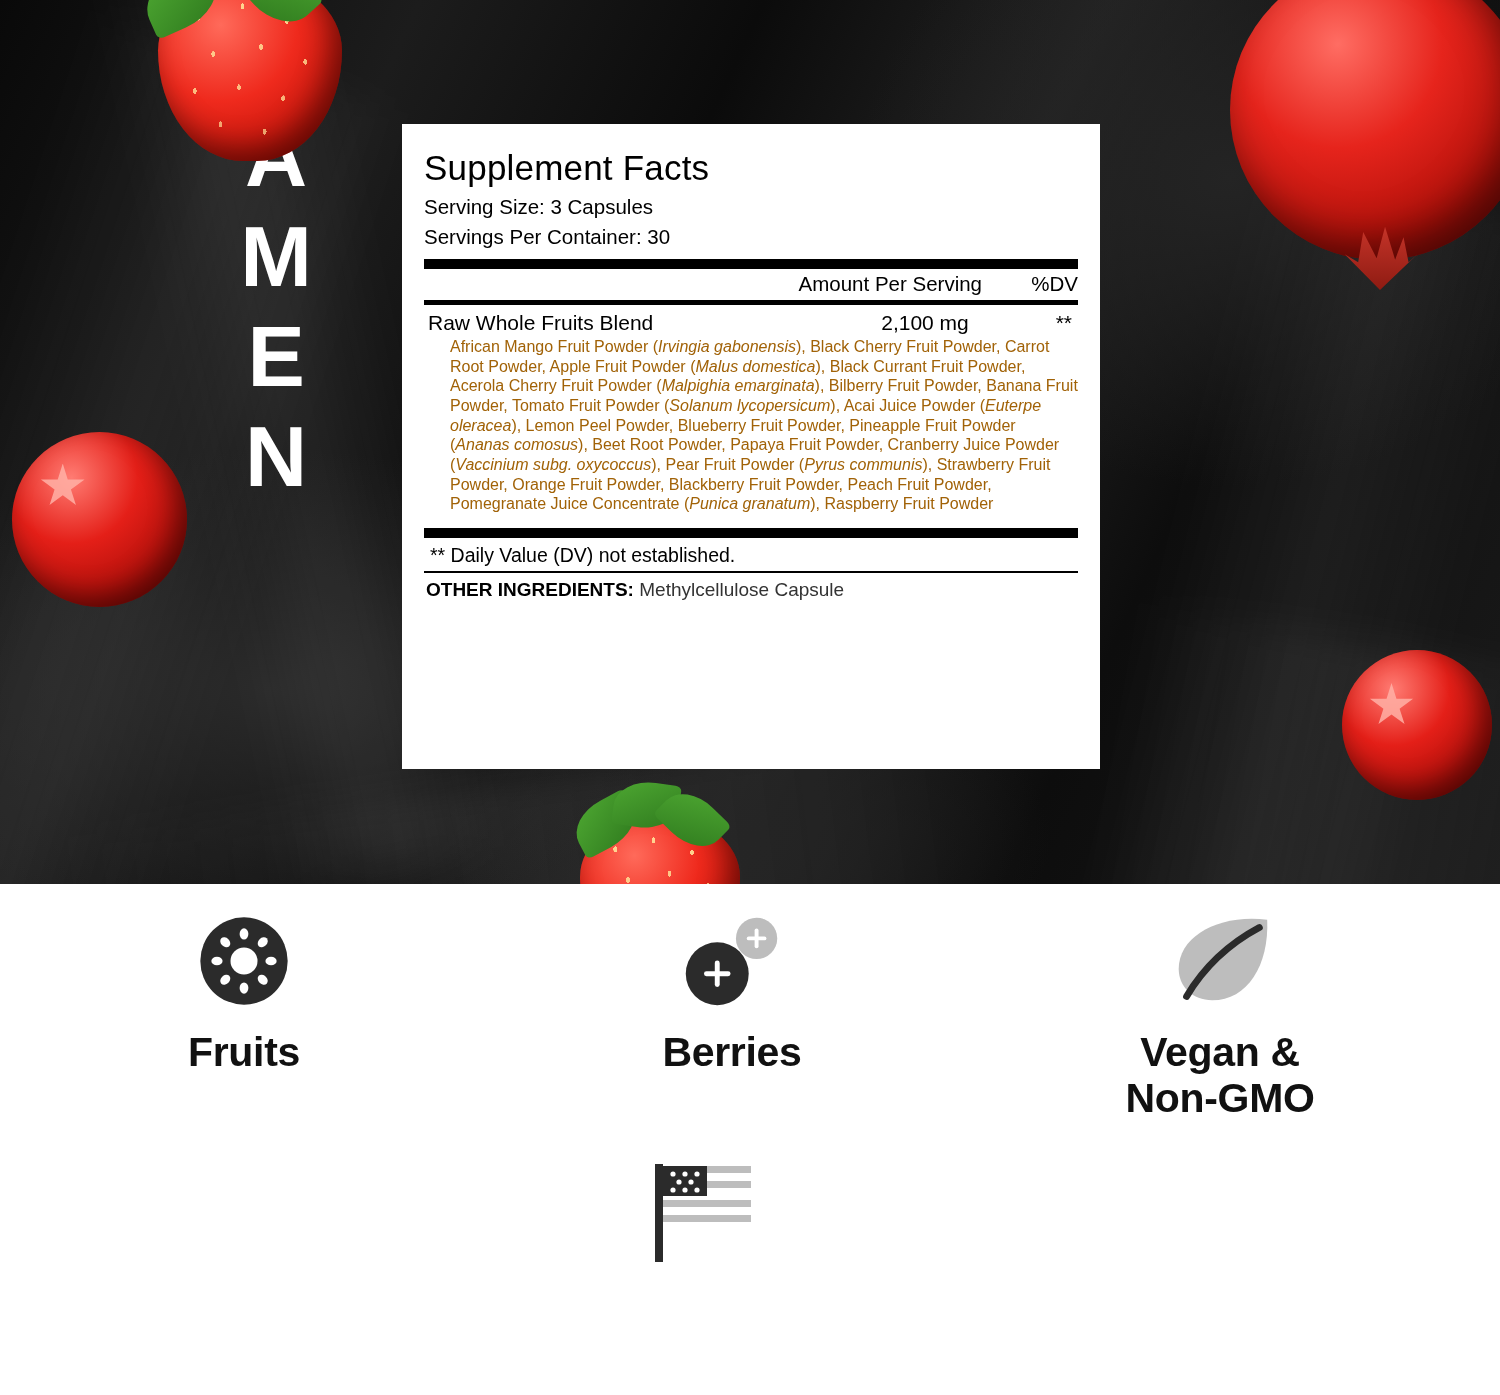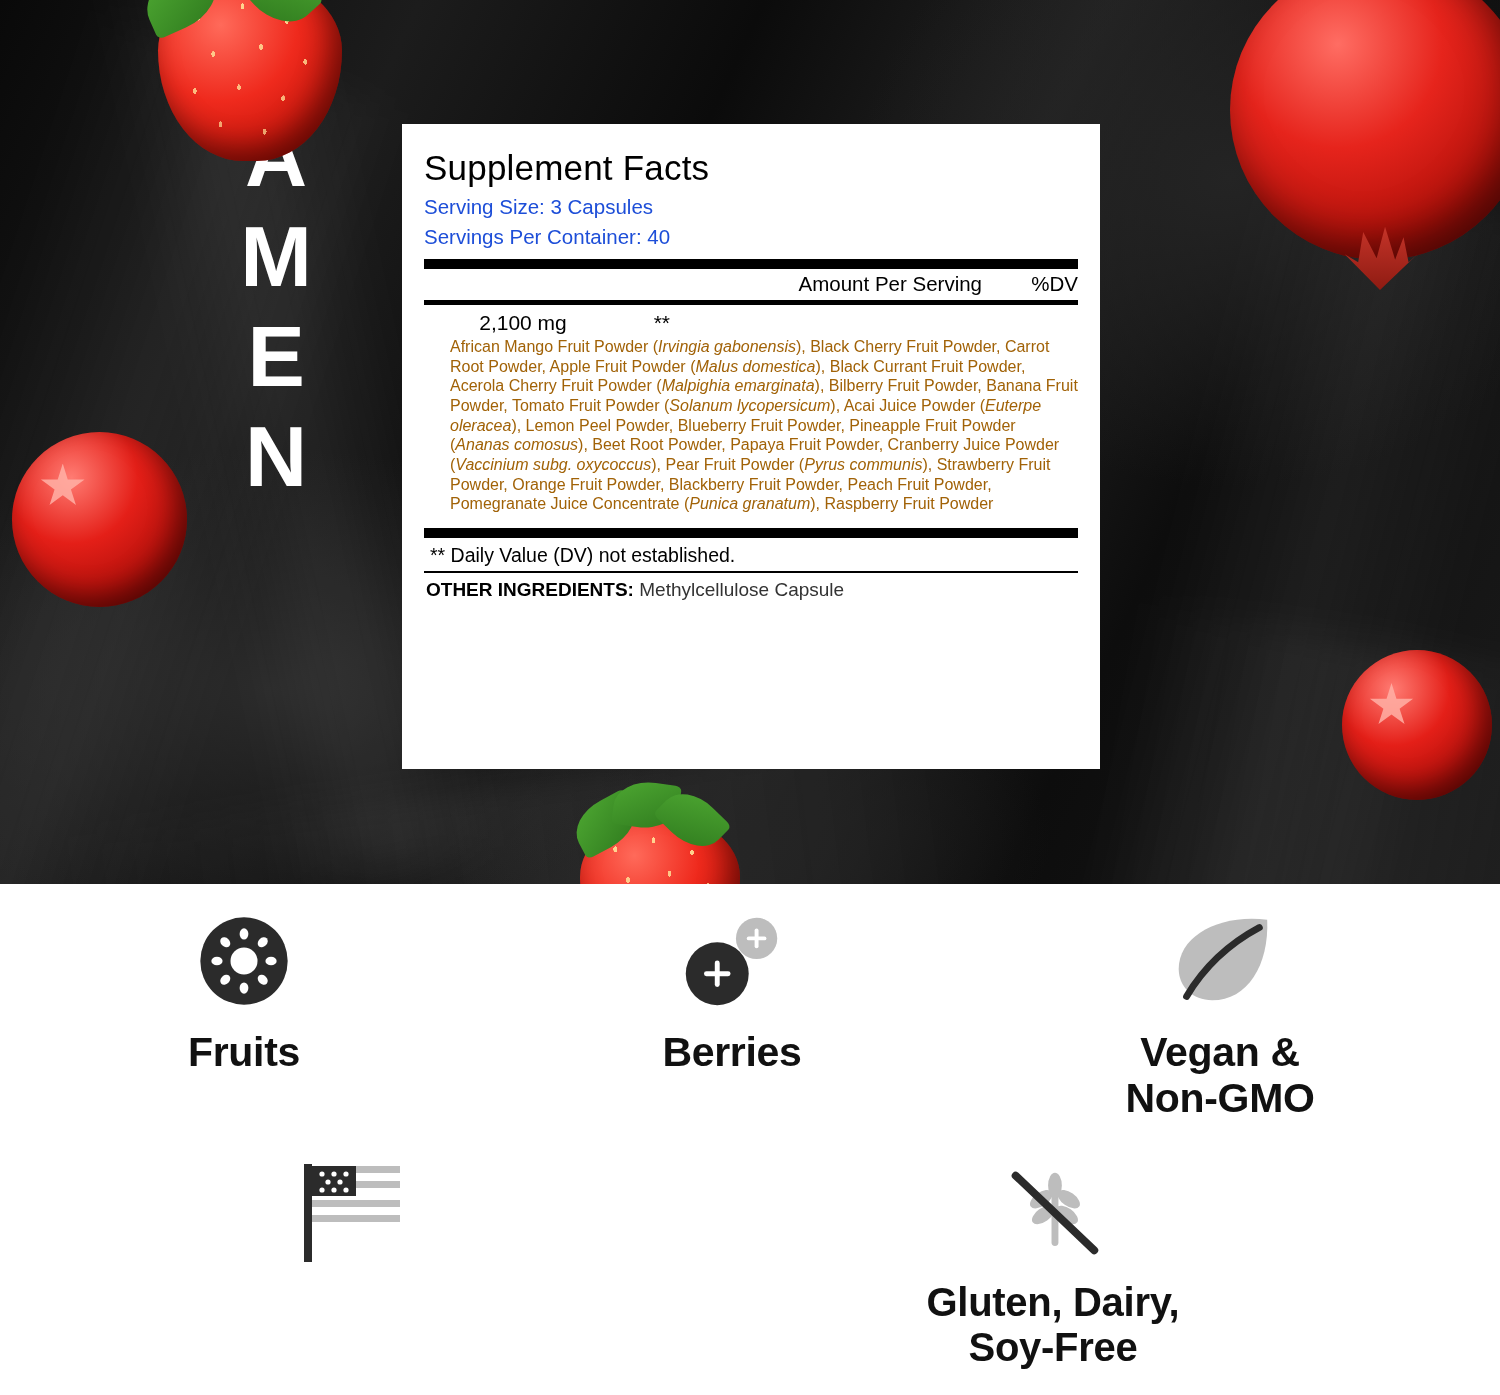--- a/index.html
+++ b/index.html
@@ -133,21 +133,21 @@
     padding: 24px 22px 14px 22px;
   }
   .facts-inner { width: 100%; }
   .sf-title {
     font-size: 35px;
     font-weight: normal;
     letter-spacing: 0.2px;
     margin: 0 0 4px 0;
     color: #000;
   }
-  .sf-sub { font-size: 20.5px; color: #1d4ed8; line-height: 1.44; }
+  .sf-sub { font-size: 20.5px; color: #000000; line-height: 1.44; }
   .rule-thick { border-top: 10px solid #000; margin: 8px 0 0 0; }
   .rule-med   { border-top: 5px solid #000; margin: 0; }
   .rule-thin  { border-top: 2px solid #000; margin: 0; }
   .sf-amount-row {
     display: flex; justify-content: flex-end; align-items: baseline;
     font-size: 20.5px; padding: 3px 0 4px 0; color: #000;
   }
   .sf-amount-row .amt { margin-right: 34px; }
   .sf-amount-row .dv { width: 62px; text-align: right; }
 
@@ -248,32 +248,33 @@
     <div class="straw-seeds"></div>
     <div class="straw-leaf l1"></div>
     <div class="straw-leaf l2"></div>
     <div class="straw-leaf l3"></div>
   </div>
 
   <div class="facts-panel">
     <div class="facts-inner">
       <div class="sf-title">Supplement Facts</div>
       <div class="sf-sub">Serving Size: 3 Capsules</div>
-      <div class="sf-sub">Servings Per Container: 40</div>
+      <div class="sf-sub">Servings Per Container: 30</div>
 
       <div class="rule-thick"></div>
 
       <div class="sf-amount-row">
         <div class="amt">Amount Per Serving</div>
         <div class="dv">%DV</div>
       </div>
 
       <div class="rule-med"></div>
 
       <div class="sf-blend-row">
+        <div class="sf-blend-name">Raw Whole Fruits Blend</div>
         <div class="sf-blend-amt">2,100 mg</div>
         <div class="sf-blend-dv">**</div>
       </div>
 
       <div class="sf-ingredients" id="blend-ingredients">African Mango Fruit Powder (<i>Irvingia gabonensis</i>), Black Cherry Fruit Powder, Carrot Root Powder, Apple Fruit Powder (<i>Malus domestica</i>), Black Currant Fruit Powder, Acerola Cherry Fruit Powder (<i>Malpighia emarginata</i>), Bilberry Fruit Powder, Banana Fruit Powder, Tomato Fruit Powder (<i>Solanum lycopersicum</i>), Acai Juice Powder (<i>Euterpe oleracea</i>), Lemon Peel Powder, Blueberry Fruit Powder, Pineapple Fruit Powder (<i>Ananas comosus</i>), Beet Root Powder, Papaya Fruit Powder, Cranberry Juice Powder (<i>Vaccinium subg. oxycoccus</i>), Pear Fruit Powder (<i>Pyrus communis</i>), Strawberry Fruit Powder, Orange Fruit Powder, Blackberry Fruit Powder, Peach Fruit Powder, Pomegranate Juice Concentrate (<i>Punica granatum</i>), Raspberry Fruit Powder</div>
 
       <div class="rule-thick"></div>
 
       <div class="sf-footnote">** Daily Value (DV) not established.</div>
 
@@ -359,32 +360,16 @@
               <circle cx="60" cy="34" r="2.6"></circle>
           </g>
           <rect x="70" y="10" width="44" height="7" fill="#bdbdbd"></rect>
           <rect x="70" y="25" width="44" height="7" fill="#bdbdbd"></rect>
           <rect x="26" y="44" width="88" height="7" fill="#bdbdbd"></rect>
           <rect x="26" y="59" width="88" height="7" fill="#bdbdbd"></rect>
         </svg>
       </div>
     </div>
 
-    <div class="feat">
-      <div class="icon">
-        <svg width="118" height="108" viewBox="0 0 120 108">
-          <g fill="#bdbdbd">
-            <path d="M62 86 L62 34" stroke="#bdbdbd" stroke-width="7" stroke-linecap="round"></path>
-            <ellipse cx="48" cy="42" rx="13" ry="7" transform="rotate(-35 48 42)"></ellipse>
-            <ellipse cx="76" cy="42" rx="13" ry="7" transform="rotate(35 76 42)"></ellipse>
-            <ellipse cx="50" cy="58" rx="13" ry="7" transform="rotate(-35 50 58)"></ellipse>
-            <ellipse cx="74" cy="58" rx="13" ry="7" transform="rotate(35 74 58)"></ellipse>
-            <ellipse cx="62" cy="28" rx="7" ry="13"></ellipse>
-          </g>
-          <line x1="22" y1="18" x2="102" y2="94" stroke="#2b2b2b" stroke-width="8" stroke-linecap="round"></line>
-        </svg>
-      </div>
-      <div class="label" id="label-gluten">Gluten, Dairy,<br>Soy-Free</div>
-    </div>
 
     <div class="feat spacer"></div>
   </div>
 </div>
 
 </body></html>

